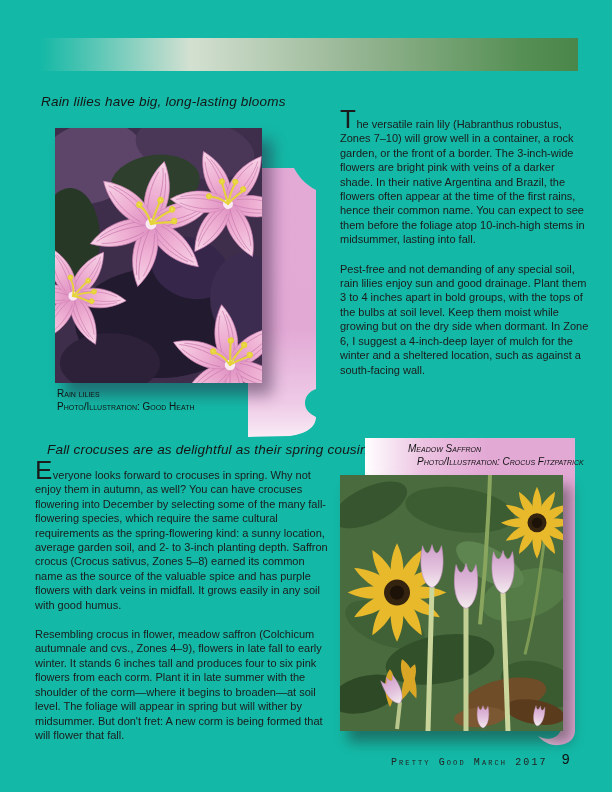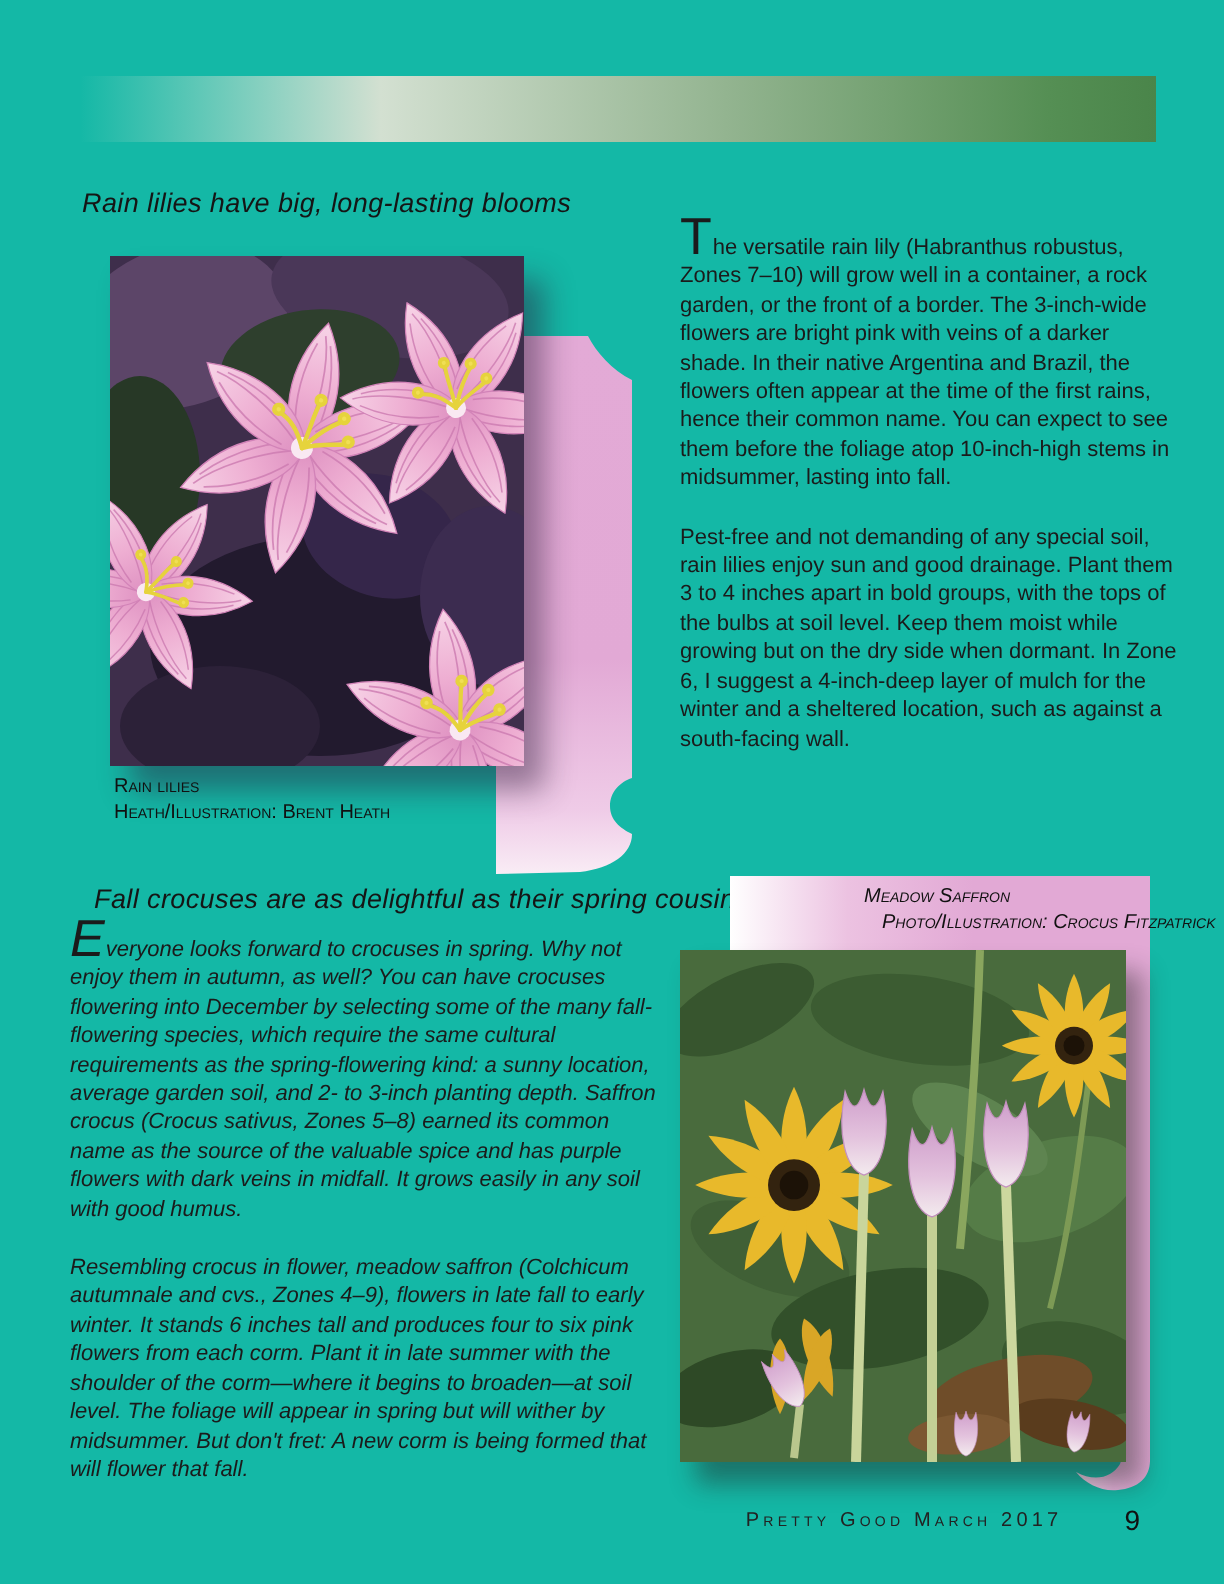--- a/index.html
+++ b/index.html
@@ -12,37 +12,37 @@
     background:linear-gradient(to right,rgba(255,255,255,0) 0%,#d3e0d1 28%,#93b490 60%,#558f54 90%,#4a854a 100%);
   }
   .section-heading{
     position:absolute;font-style:italic;font-size:13.5px;color:#151515;letter-spacing:.2px;white-space:nowrap;
   }
   .heading-1{left:41px;top:94px;}
   .heading-2{left:47px;top:442px;}
   .body-text{font-size:11px;line-height:14.4px;color:#1b1b1b;}
   .body-text p{margin:0 0 15px 0;}
   .col-right{position:absolute;left:340px;top:117px;width:249px;}
-  .col-left{position:absolute;left:35px;top:468px;width:296px;font-style:italic;}
+  .col-left{position:absolute;left:35px;top:468px;width:296px;}
   .initial{font-size:26px;line-height:0;letter-spacing:.5px;}
   .photo{position:absolute;z-index:2;}
   .photo svg{display:block;width:100%;height:100%;}
   .photo-1{left:55px;top:128px;width:207px;height:255px;box-shadow:10px 12px 14px rgba(45,25,55,.45);}
   .photo-2{left:340px;top:475px;width:223px;height:256px;box-shadow:8px 11px 12px rgba(35,35,35,.45);}
   .panel-1{position:absolute;left:248px;top:168px;width:70px;height:270px;z-index:1;}
   .panel-2{
     position:absolute;left:365px;top:438px;width:210px;height:293px;z-index:0;
     background:linear-gradient(to right,#ffffff 0%,#ecc2e1 28%,#e2a9d5 58%);
   }
   .panel-tail{position:absolute;left:538px;top:700px;width:40px;height:50px;z-index:1;}
   .caption{z-index:3;position:absolute;font-variant:small-caps;font-size:10px;line-height:13px;color:#111;}
   .caption-1{left:57px;top:387px;}
-  .caption-2{left:408px;top:442px;font-style:italic;margin-left:24px;}
+  .caption-2{left:408px;top:442px;font-style:italic;}
   .caption-2 .credit-line{margin-left:9px;}
-  .footer{position:absolute;left:260px;top:752px;width:310px;display:flex;justify-content:flex-end;align-items:center;gap:31px;}
+  .footer{position:absolute;left:260px;top:752px;width:310px;display:flex;justify-content:flex-end;align-items:flex-end;gap:14px;font-family:Liberation Mono, monospace;}
   .footer-mag{font-variant:small-caps;font-size:10px;letter-spacing:2.1px;color:#222;white-space:nowrap;}
   .footer-num{font-size:14px;color:#111;}
 </style>
 </head>
 <body>
 
 <div class="page">
 
   <div class="green-bar"></div>
 
@@ -103,21 +103,21 @@
       <ellipse cx="190" cy="170" rx="35" ry="45" fill="#3c2c50"></ellipse>
       <use href="#lily1" transform="translate(96,96) rotate(12) scale(1.1)"></use>
       <use href="#lily1" transform="translate(173,76) rotate(-25)"></use>
       <use href="#lily1" transform="translate(18,168) rotate(35) scale(0.92)"></use>
       <use href="#lily1" transform="translate(175,237) rotate(-8) scale(1.05)"></use>
     </svg>
   </div>
 
   <div class="caption caption-1">
     <div>Rain lilies</div>
-    <div>Heath/Illustration: Brent Heath</div>
+    <div>Photo/Illustration: Good Heath</div>
   </div>
 
   <div class="body-text col-right">
     <p><span class="initial">T</span><span>he versatile rain lily (Habranthus robustus, Zones 7–10) will grow well in a container, a rock garden, or the front of a border. The 3-inch-wide flowers are bright pink with veins of a darker shade. In their native Argentina and Brazil, the flowers often appear at the time of the first rains, hence their common name. You can expect to see them before the foliage atop 10-inch-high stems in midsummer, lasting into fall.</span></p>
     <p>Pest-free and not demanding of any special soil, rain lilies enjoy sun and good drainage. Plant them 3 to 4 inches apart in bold groups, with the tops of the bulbs at soil level. Keep them moist while growing but on the dry side when dormant. In Zone 6, I suggest a 4-inch-deep layer of mulch for the winter and a sheltered location, such as against a south-facing wall.</p>
   </div>
 
   <div class="section-heading heading-2">Fall crocuses are as delightful as their spring cousins</div>
 
   <div class="panel-2"></div>

